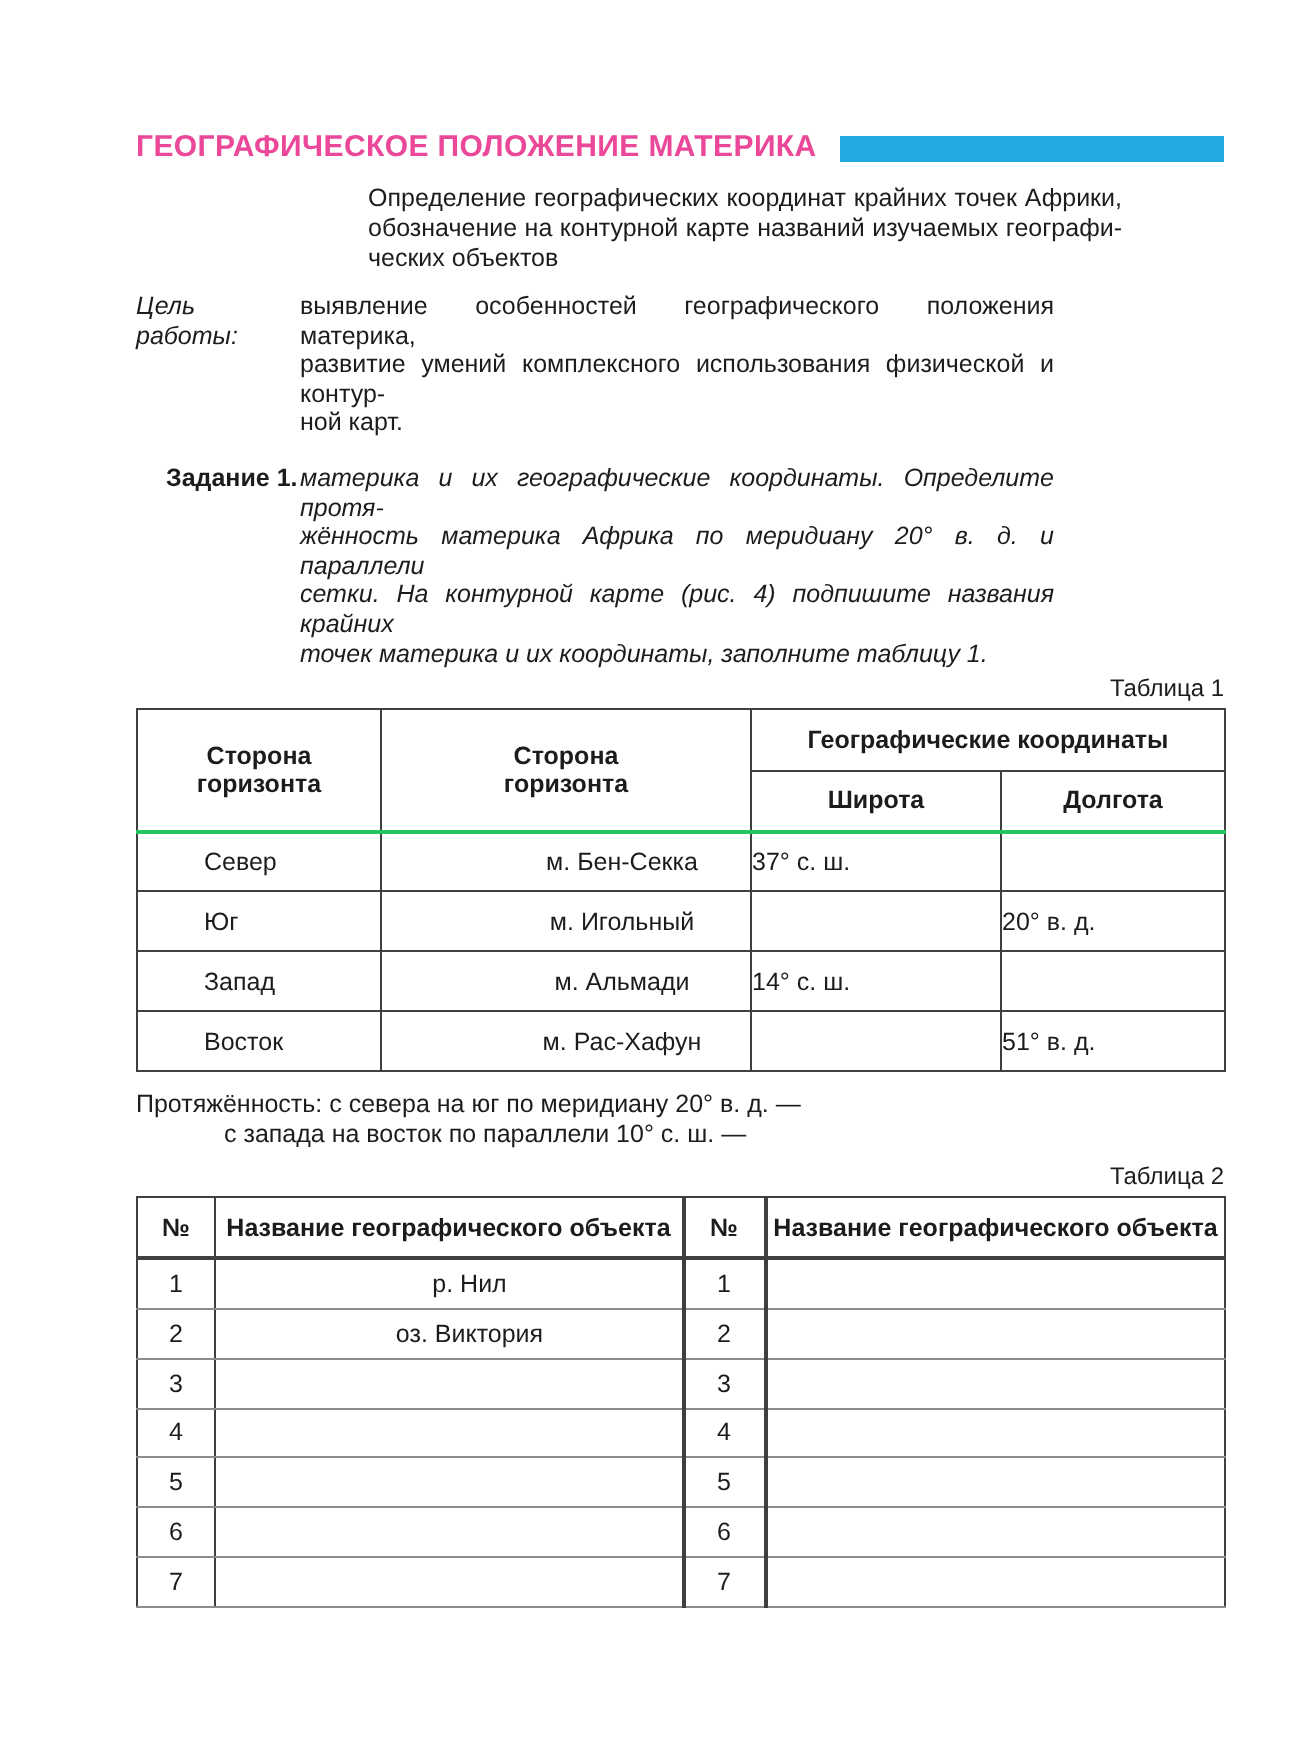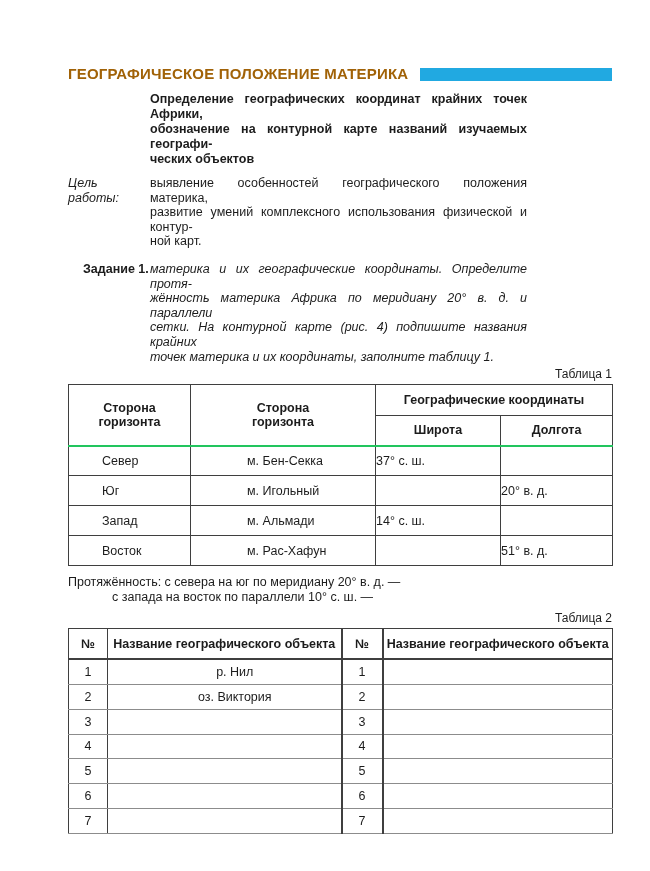--- a/index.html
+++ b/index.html
@@ -9,26 +9,26 @@
     color:#1c1c1c; font-size:12.5px;
     -webkit-font-smoothing:antialiased;
   }
   .page { position:relative; width:650px; height:871px; }
   .content { padding:66px 38px 0 68px; width:544px; box-sizing:content-box; }
 
   
   .title-row { display:flex; align-items:center; width:544px; }
   .title-row h1 {
     margin:0; font-size:15px; font-weight:bold; letter-spacing:.2px;
-    color:#a16207; white-space:nowrap; line-height:16px;
+    color:#ec4899; white-space:nowrap; line-height:16px;
   }
   .title-bar { flex:1; height:13px; background:#21a9e1; margin-left:12px; }
 
   
-  .subtitle { margin:10px 0 0 82px; width:377px; font-weight:bold; line-height:15px; }
+  .subtitle { margin:10px 0 0 116px; width:377px; font-weight:normal; line-height:15px; }
   .jl { text-align:justify; text-align-last:justify; }
   .hang { display:flex; width:544px; }
   .hang .label { width:82px; flex:0 0 82px; box-sizing:border-box; line-height:15px; }
   .hang .body { width:377px; flex:0 0 377px; line-height:14.6px; }
   .goal { margin-top:9px; }
   .goal .label { font-style:italic; }
   .task { margin-top:13px; }
   .task .label { font-weight:bold; padding-left:15px; }
   .task .body { font-style:italic; }
 
@@ -40,21 +40,21 @@
   table { border-collapse:collapse; table-layout:fixed; }
   .t1 { width:544px; border:1.5px solid #3f3f3f; }
   .t1 th, .t1 td { border:1px solid #3f3f3f; padding:0; font-size:12.5px; vertical-align:middle; }
   .t1 th { font-weight:bold; text-align:center; line-height:14px; }
   .t1 thead tr:first-child { height:31px; }
   .t1 thead tr:last-child { height:30px; }
   .t1 tbody tr { height:30px; }
   .t1 tbody tr:first-child td { border-top:2px solid #22c55e; }
   .t1 .wrap { display:inline-block; max-width:80px; }
   .t1 td.side { text-align:left; padding-left:33px; }
-  .t1 td.point { text-align:left; padding-left:56px; }
+  .t1 td.point { text-align:center; padding-left:56px; }
   .t1 td.coord { text-align:left; }
 
   
   .extent { margin-top:9px; line-height:15px; }
   .extent .indent { margin-left:44px; }
 
   
   .t2 { width:544px; border:1.5px solid #3f3f3f; }
   .t2 th, .t2 td { padding:0; font-size:12.5px; vertical-align:middle; }
   .t2 th {

